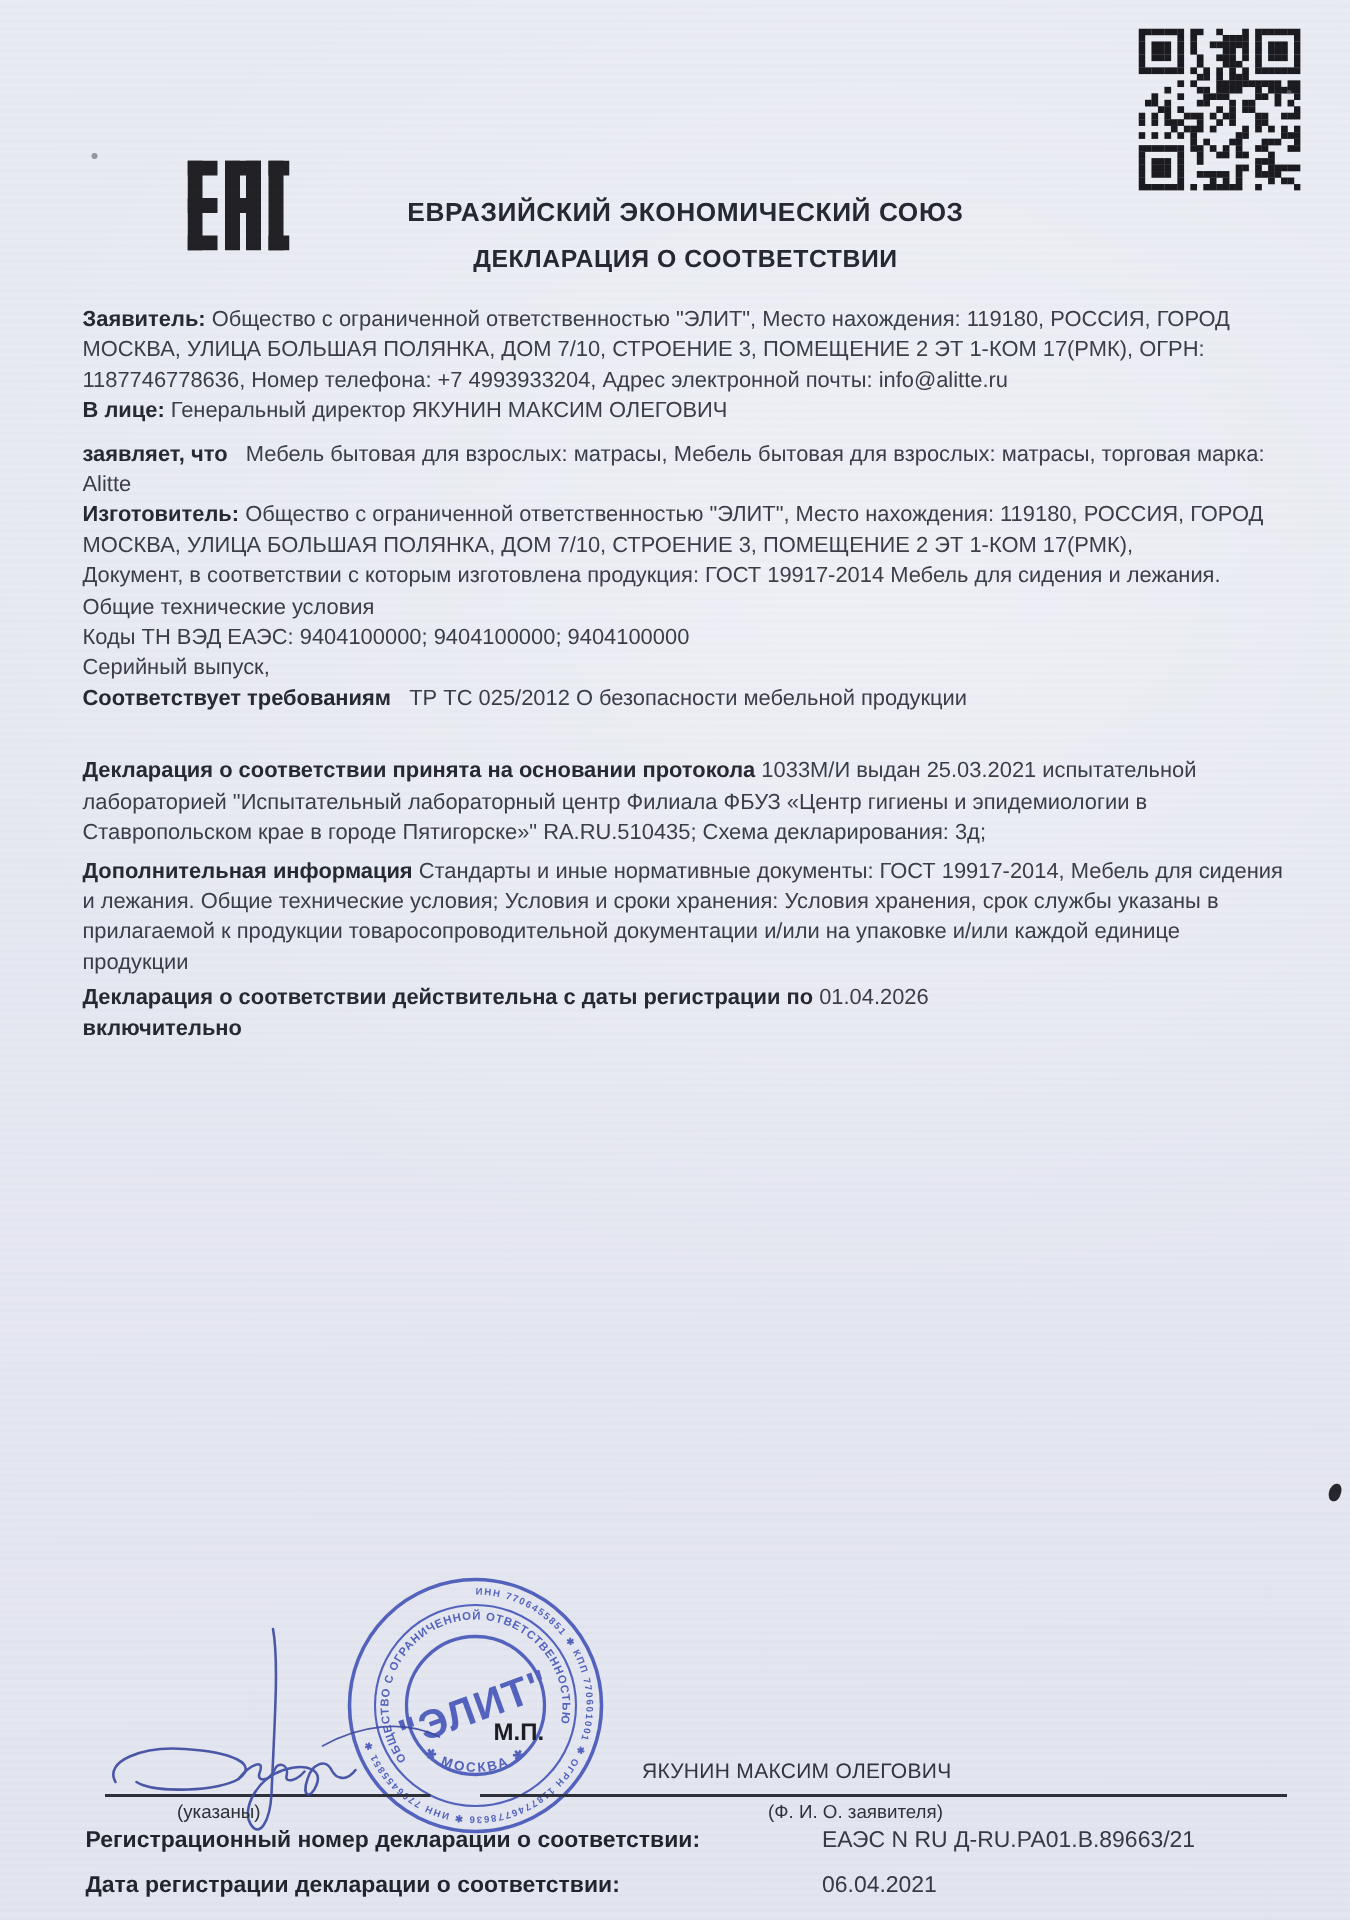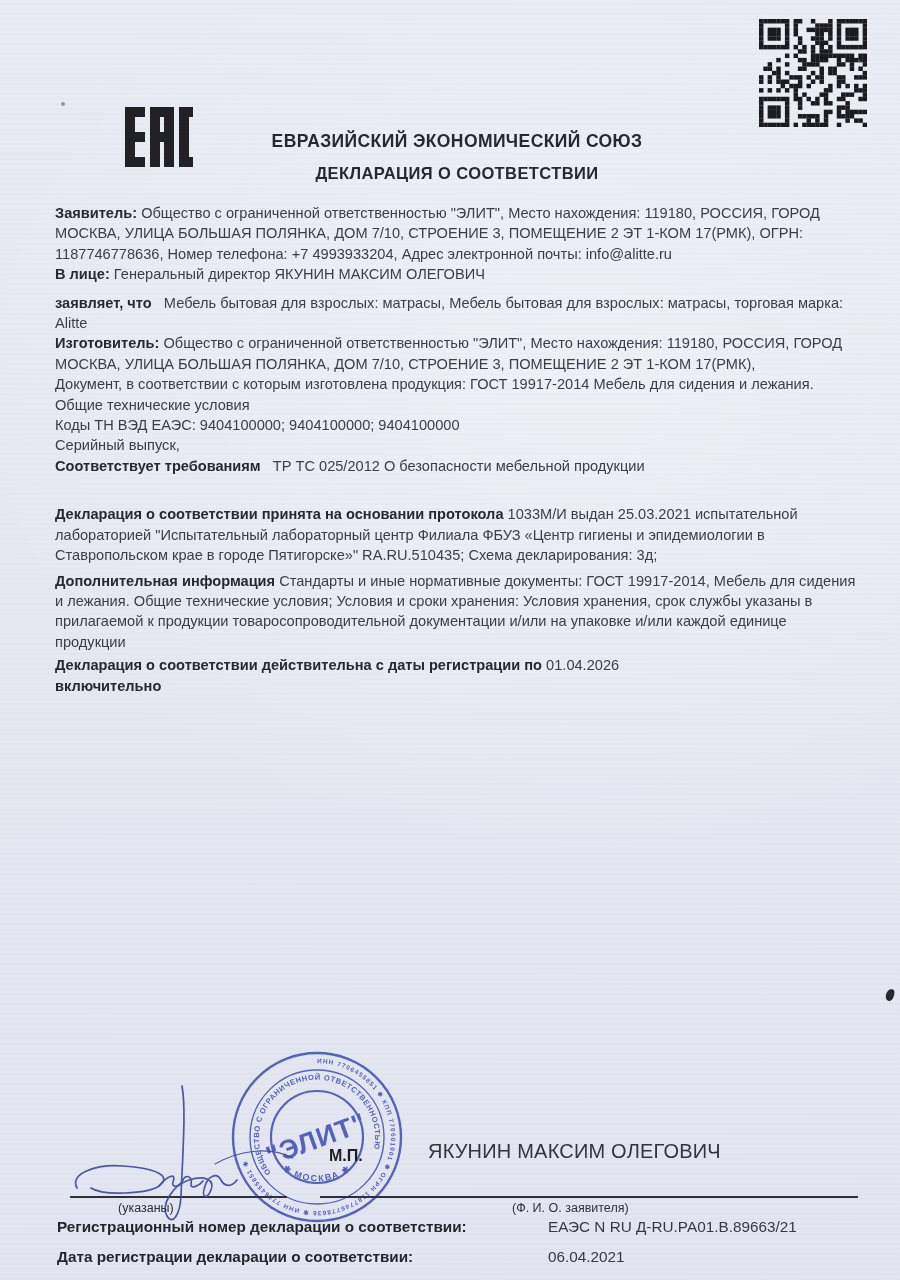--- a/index.html
+++ b/index.html
@@ -34,21 +34,21 @@
   .boldline{font-weight:bold; color:#24262e;}
   
   .stamp{left:231px; top:1051px; width:172px; height:172px; opacity:.88;}
   .mp{left:329px; top:1147px; font-size:16px; font-weight:bold; color:#1d1e24; z-index:5;}
   
   .sig-svg{left:55px; top:1068px; width:290px; height:165px; z-index:4;}
   .line-left{left:70px; top:1196px; width:217px; height:2px; background:#2e3039; z-index:3;}
   .line-right{left:320px; top:1196px; width:538px; height:2px; background:#2e3039; z-index:3;}
   .cap-sign{left:118px; top:1201px; font-size:12.5px; color:#2c2e36; z-index:5;}
   .cap-fio{left:512px; top:1201px; font-size:12.5px; color:#2c2e36;}
-  .fio-name{left:428px; top:1140px; font-size:20px; color:#33353e; letter-spacing:.2px; z-index:4;}
+  .fio-name{left:428px; top:1172px; font-size:14px; color:#33353e; letter-spacing:.2px; z-index:4;}
   
   .frow{left:57px; width:810px; font-size:15.3px; font-weight:bold; color:#1f2128;}
   .frow .val{position:absolute; left:491px; font-weight:normal; color:#34363f;}
   .frow1{top:1218px;}
   .frow2{top:1248px;}
   
   .speck-a{left:886px; top:989px; width:8px; height:12px; background:#23232a; border-radius:60% 40% 55% 45%; transform:rotate(12deg);}
   .speck-b{left:61px; top:102px; width:4px; height:4px; background:#5a5c68; border-radius:50%; opacity:.6;}
   .speck-c{left:858px; top:60px; width:3px; height:3px; background:#7d7f8c; border-radius:50%; opacity:.5;}
 </style>

